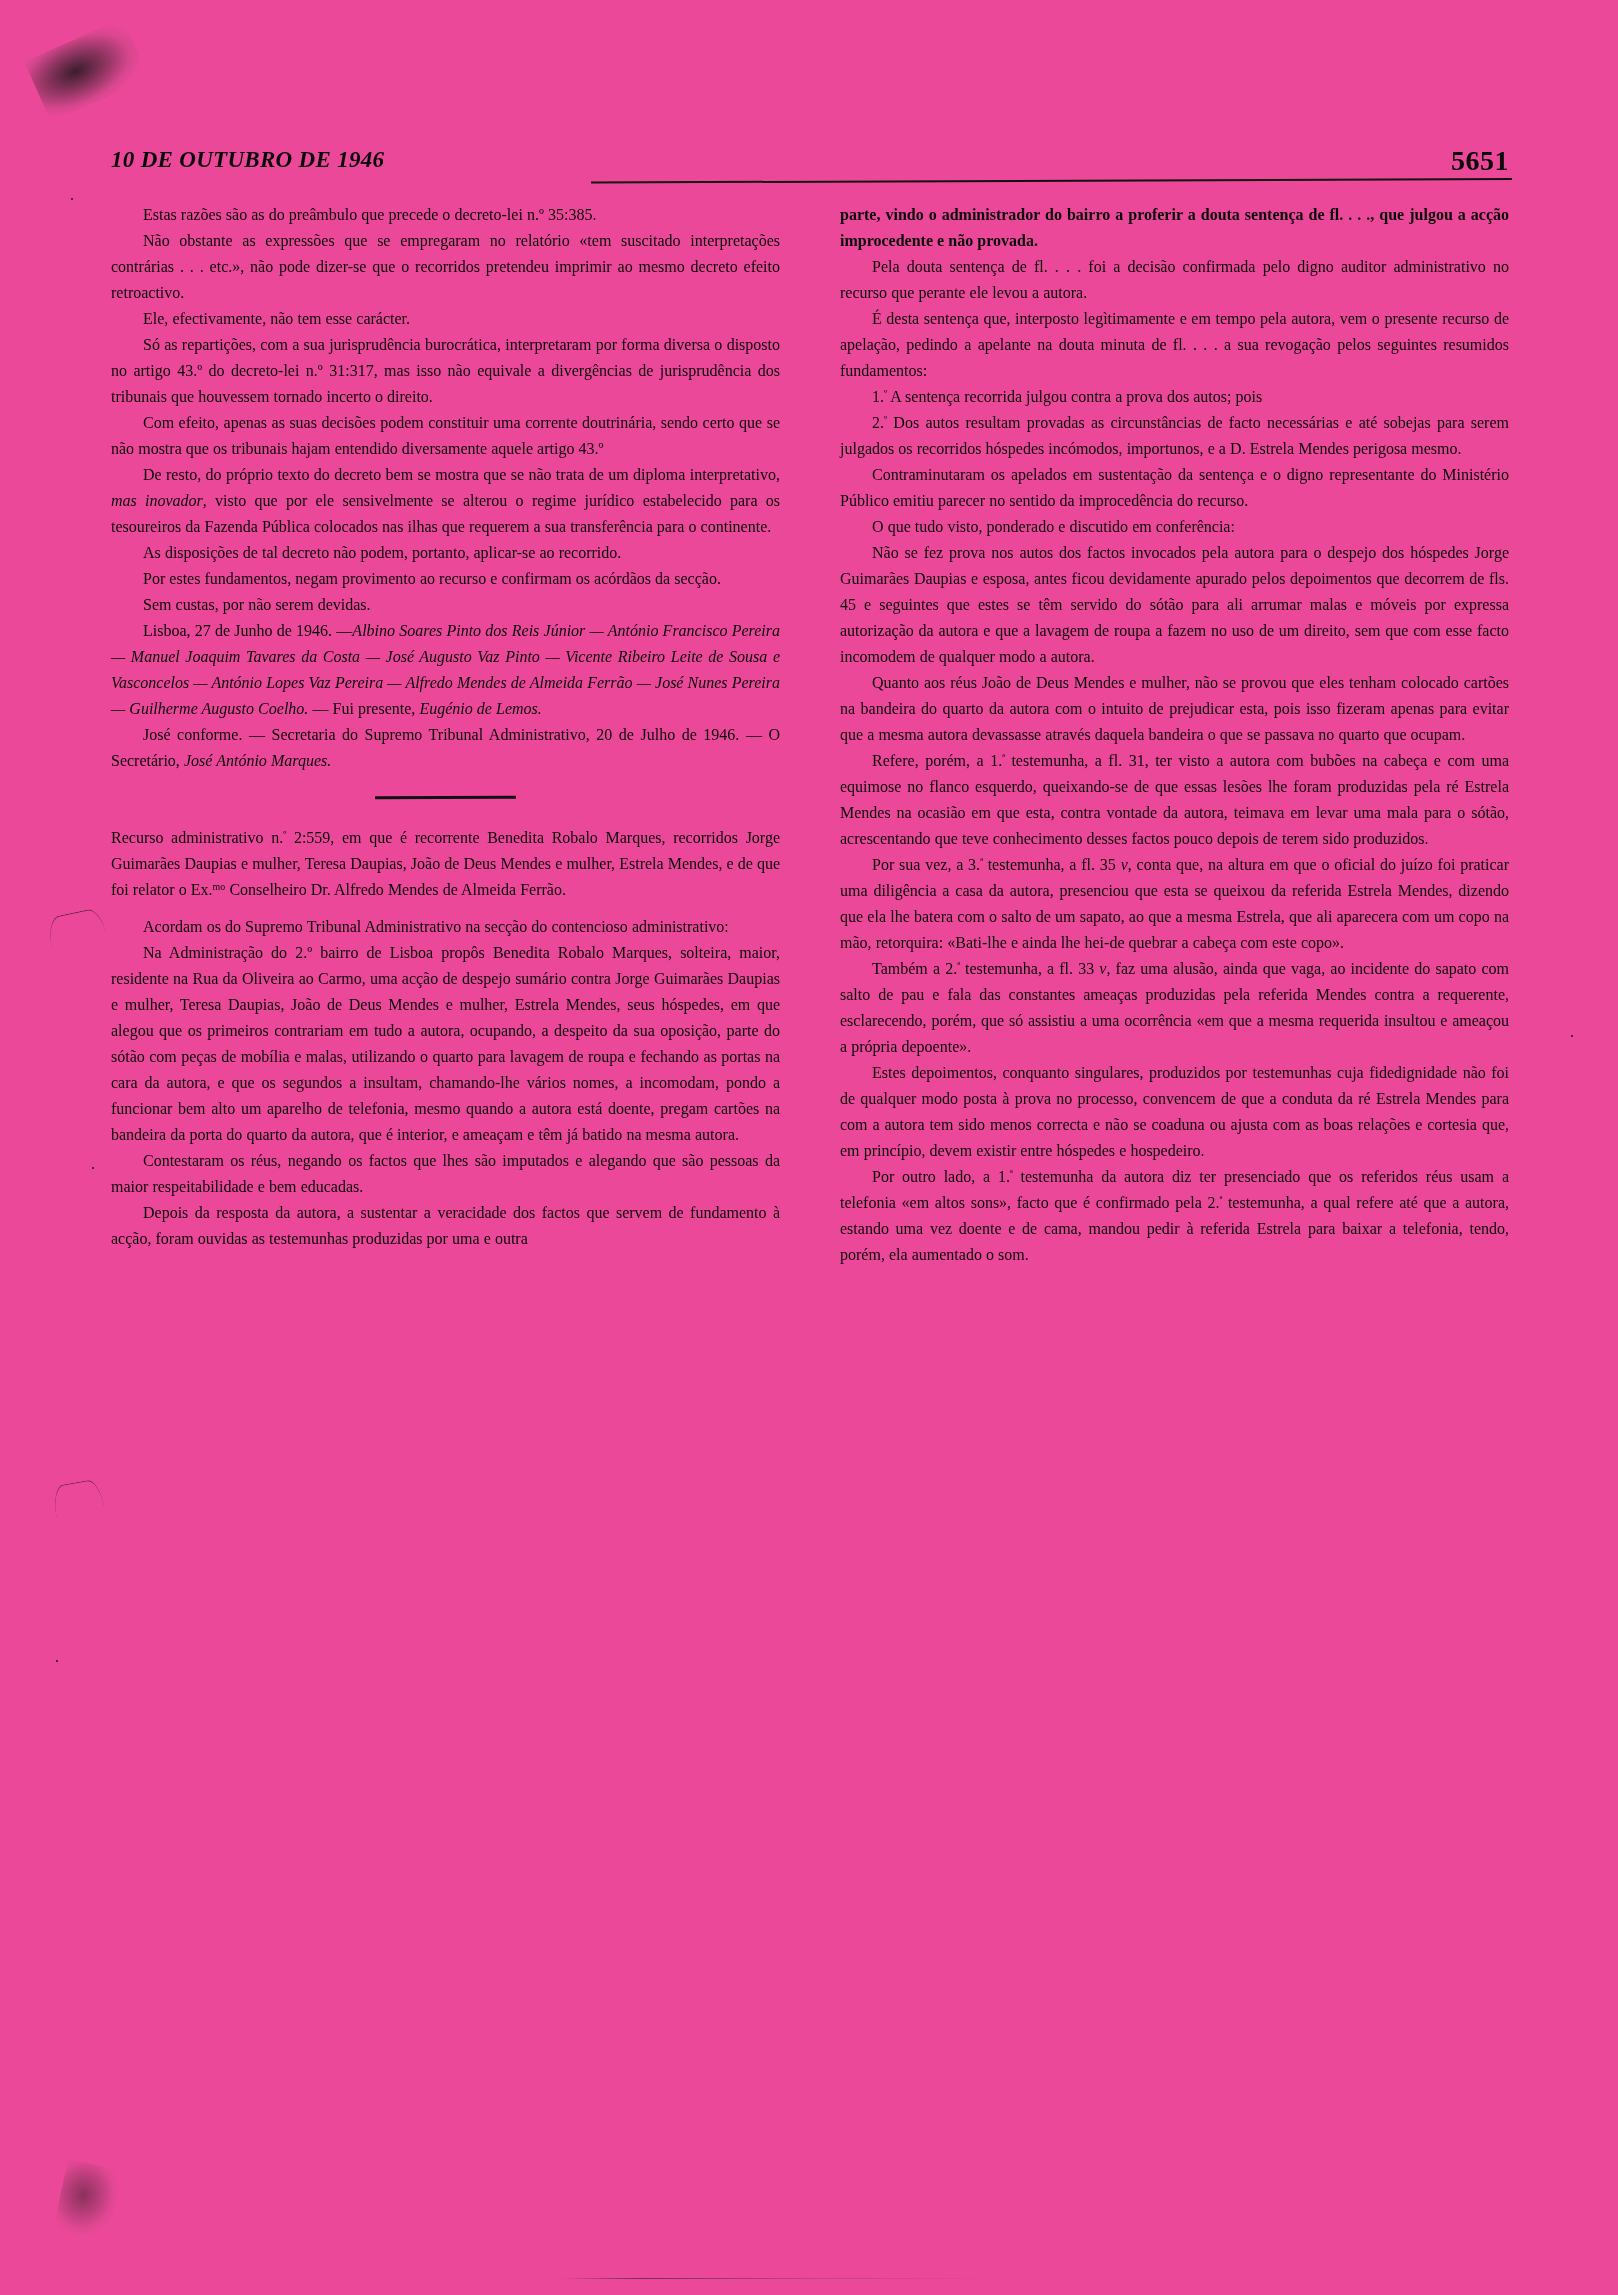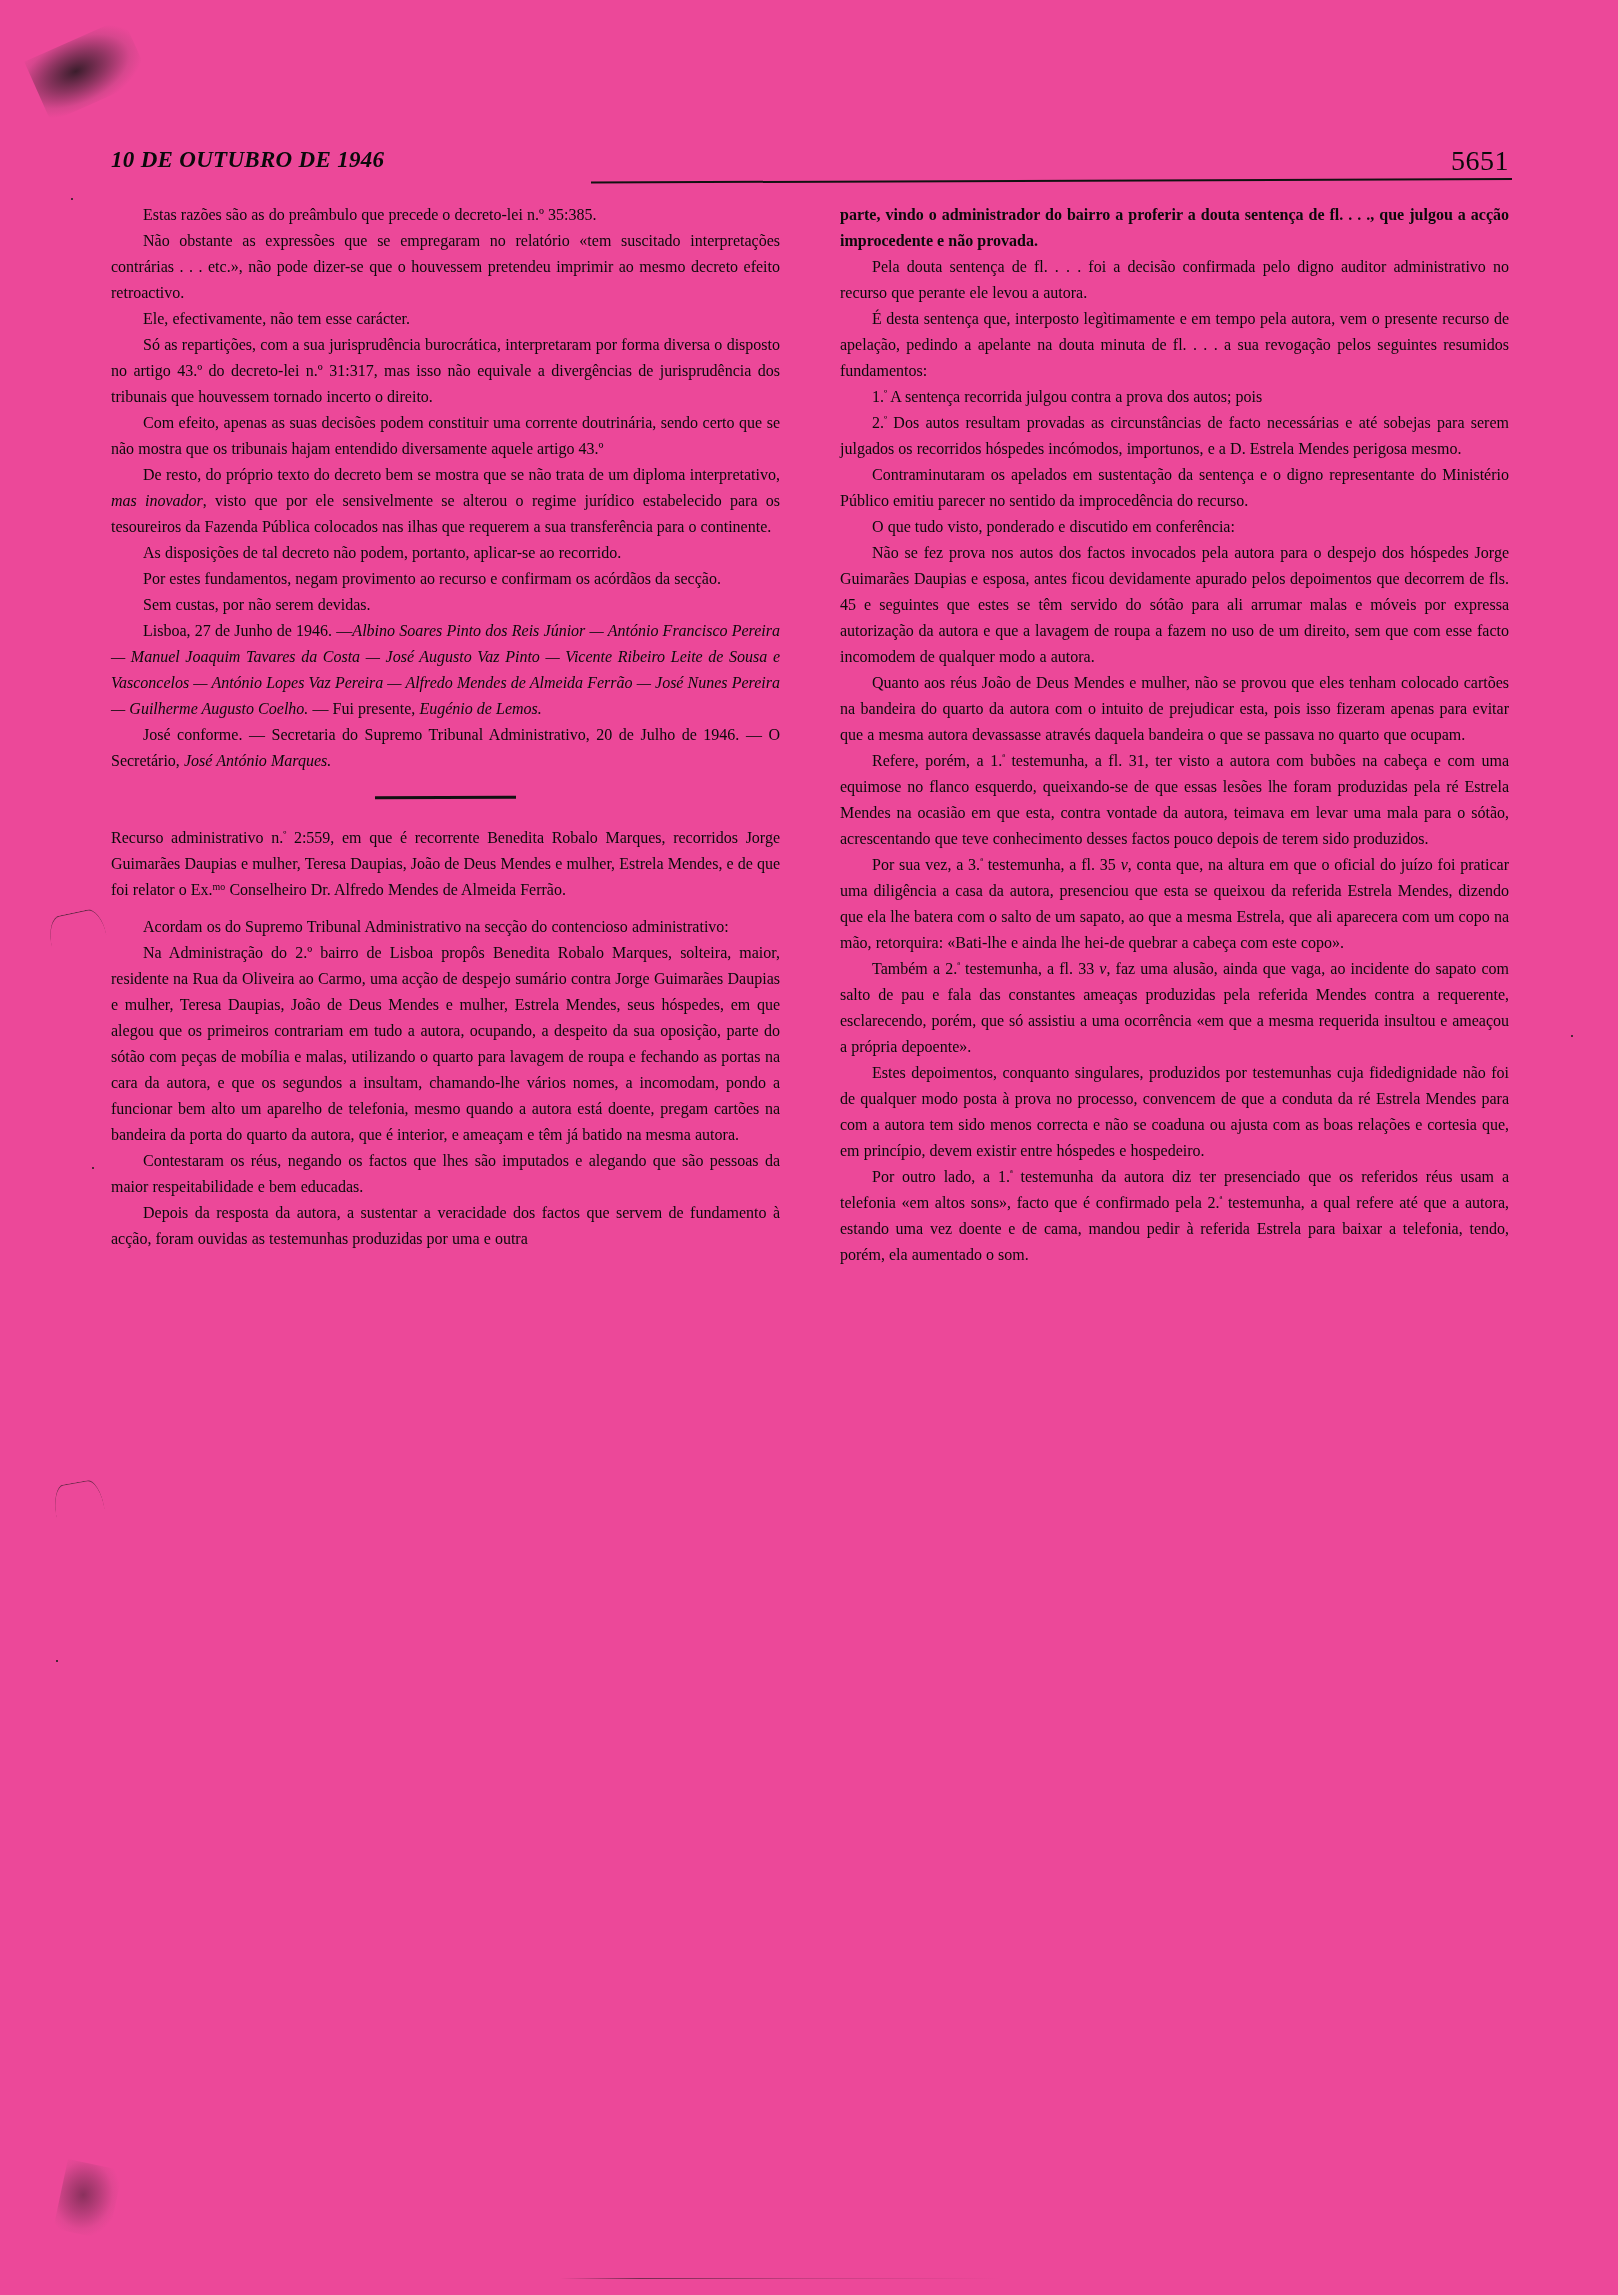--- a/index.html
+++ b/index.html
@@ -40,21 +40,21 @@
     height:45px;
   }
   .masthead .date{
     position:absolute; left:0; bottom:6.6px;
     font-style:italic; font-weight:700;
     font-size:23px; letter-spacing:0.3px;
     white-space:nowrap;
   }
   .masthead .folio{
     position:absolute; right:0; bottom:2.8px;
-    font-weight:400; font-size:28px; letter-spacing:0.5px;
+    font-weight:700; font-size:28px; letter-spacing:0.5px;
   }
   .masthead .rule{
     position:absolute; left:480px; right:-2.8px; bottom:0;
     height:2.4px; background:#111;
     transform:rotate(-.22deg); transform-origin:right bottom;
   }
 
   
   .cols{
     position:absolute; left:111px; top:202px;
@@ -118,21 +118,21 @@
     <div class="date">10 DE OUTUBRO DE 1946</div>
     <div class="folio">5651</div>
     <div class="rule"></div>
   </div>
 
   <div class="cols">
 
     <div class="col">
 
       <p class="t">Estas razões são as do preâmbulo que precede o decreto-lei n.º 35:385.</p>
-      <p class="t">Não obstante as expressões que se empregaram no relatório «tem suscitado interpretações contrárias . . . etc.», não pode dizer-se que o houvessem pretendeu imprimir ao mesmo decreto efeito retroactivo.</p>
+      <p class="t">Não obstante as expressões que se empregaram no relatório «tem suscitado interpretações contrárias . . . etc.», não pode dizer-se que o recorridos pretendeu imprimir ao mesmo decreto efeito retroactivo.</p>
       <p class="t">Ele, efectivamente, não tem esse carácter.</p>
       <p class="t">Só as repartições, com a sua jurisprudência burocrática, interpretaram por forma diversa o disposto no artigo 43.º do decreto-lei n.º 31:317, mas isso não equivale a divergências de jurisprudência dos tribunais que houvessem tornado incerto o direito.</p>
       <p class="t">Com efeito, apenas as suas decisões podem constituir uma corrente doutrinária, sendo certo que se não mostra que os tribunais hajam entendido diversamente aquele artigo 43.º</p>
 
       <p class="t">De resto, do próprio texto do decreto bem se mostra que se não trata de um diploma interpretativo, <i>mas inovador</i>, visto que por ele sensivelmente se alterou o regime jurídico estabelecido para os tesoureiros da Fazenda Pública colocados nas ilhas que requerem a sua transferência para o continente.</p>
 
       <p class="t">As disposições de tal decreto não podem, portanto, aplicar-se ao recorrido.</p>
       <p class="t">Por estes fundamentos, negam provimento ao recurso e confirmam os acórdãos da secção.</p>
       <p class="t">Sem custas, por não serem devidas.</p>
 

